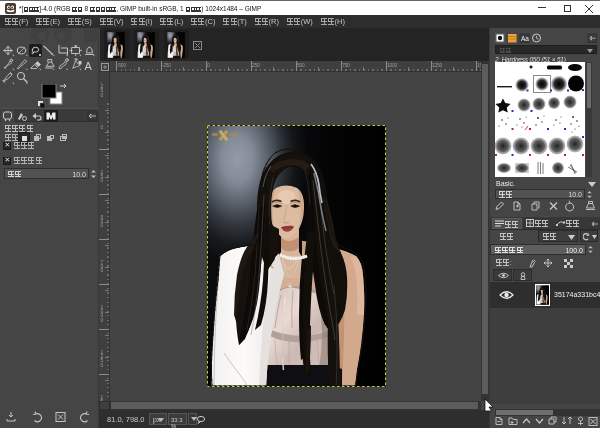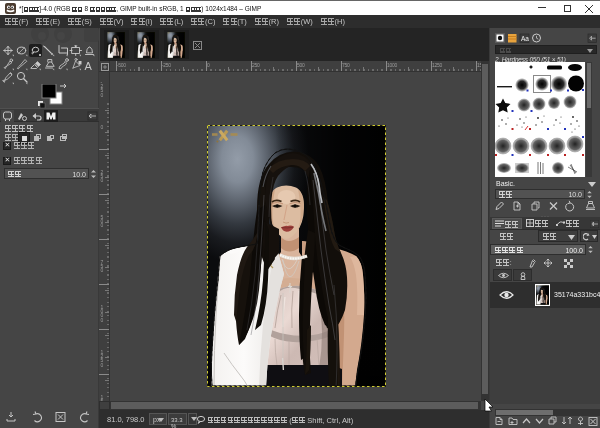--- a/index.html
+++ b/index.html
@@ -443,21 +443,20 @@
       </div>
  <div class="ddbox" style="left:89px;width:9px;background:#353535">
         <svg style="position:absolute;left:2px;top:3px" width="6" height="5" viewBox="0 0 6 5">
           <path d="M0 0h6L3 4z" fill="#bbb"></path>
         </svg>
       </div>
  <svg class="abs" style="left:97px;top:5px" width="10" height="10" viewBox="0 0 10 10">
         <ellipse cx="5" cy="4" rx="3.6" ry="2.6" fill="none" stroke="#ccc" stroke-width="1"></ellipse>
         <path d="M3.2 6.2 2.2 8.4l2-1.4" fill="none" stroke="#ccc" stroke-width=".9"></path>
       </svg>
- <span class="abs" style="left:108px;top:5.5px"><i class="c"></i><i class="c"></i><i class="c"></i><i class="c"></i><i class="c"></i><i class="c"></i><i class="c"></i><i class="c"></i><i class="c"></i><i class="c"></i><i class="c"></i><i class="c"></i> (<i class="c"></i><i class="c"></i> Shift, Ctrl, Alt)</span>
 </div>
 
 <div id="rp" class="abs">
  <div id="rtabs">
         <svg class="abs" style="left:5px;top:5px" width="102" height="11" viewBox="0 0 102 11">
 <rect x="0" y="0" width="10" height="10" fill="#5a5a5a"></rect>
           <rect x="1.5" y="1.5" width="7" height="7" fill="#fff"></rect>
           <circle cx="5" cy="5" r="2.2" fill="#111"></circle>
 <rect x="13" y="1" width="8.5" height="8.5" fill="#e8a33d"></rect>
           <path d="M13 3.5h8.5M13 6h8.5" stroke="#c77f1e" stroke-width="1.2"></path>

